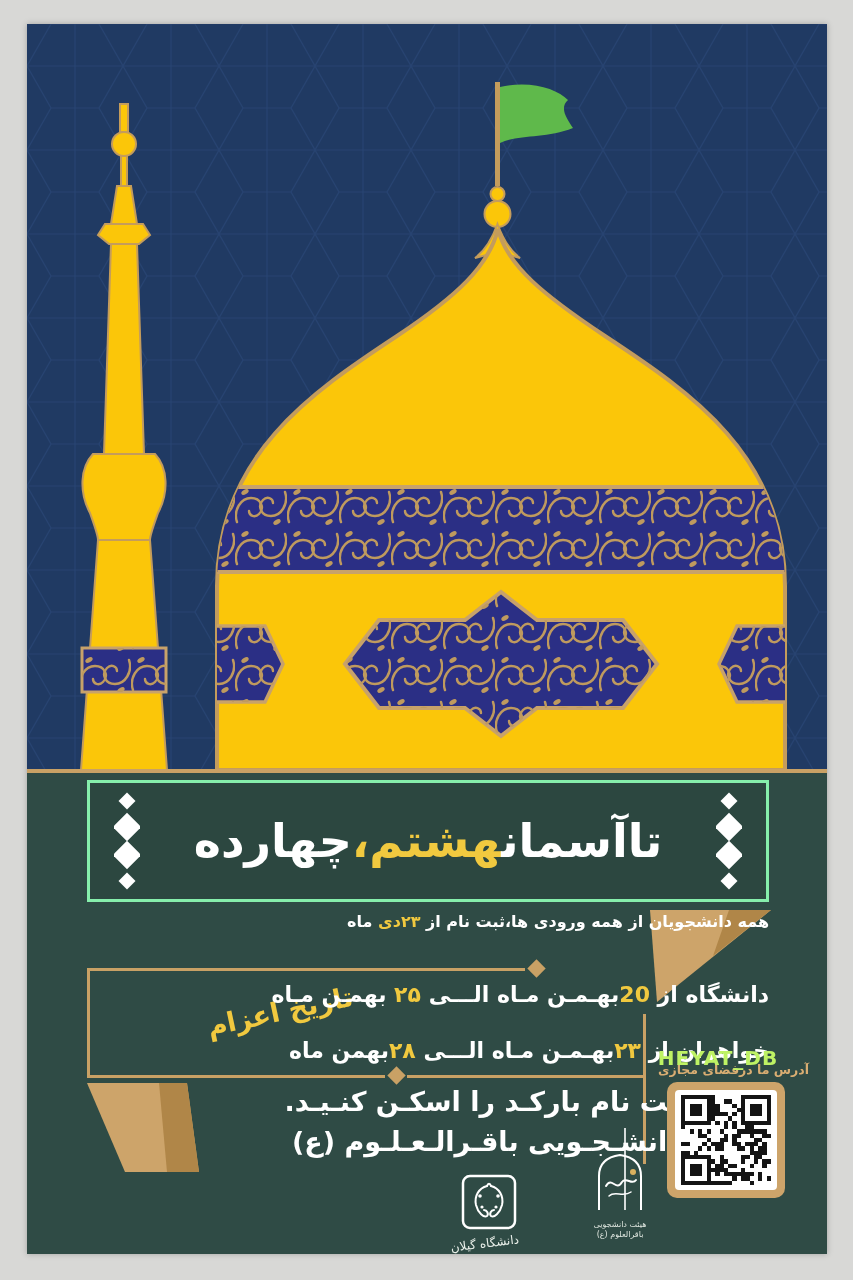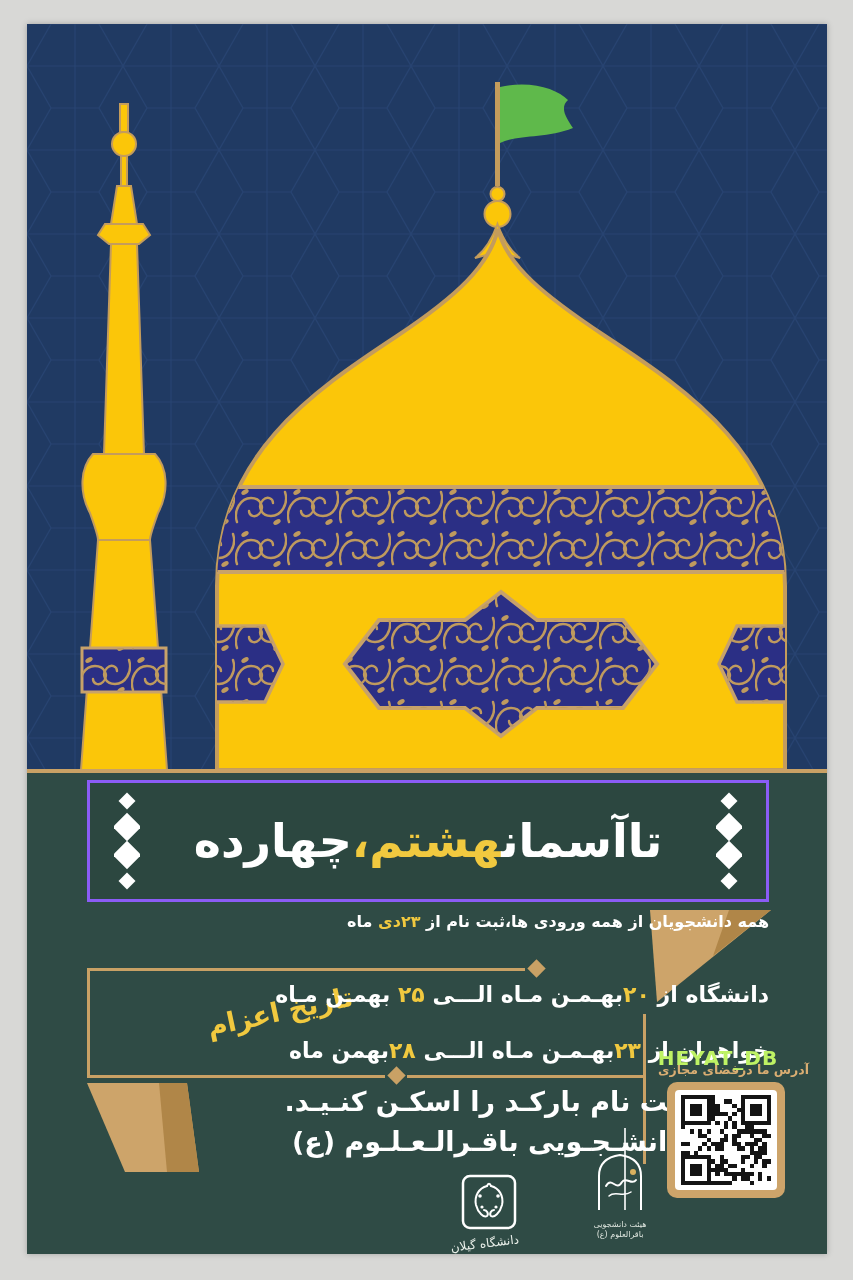--- a/index.html
+++ b/index.html
@@ -10,21 +10,21 @@
   }
   .poster{
     position:absolute;left:27px;top:24px;width:800px;height:1230px;
     background:#2f4b45;overflow:hidden;
     box-shadow:0 0 6px rgba(0,0,0,.25);
   }
   .scene{position:absolute;left:0;top:0;}
   
   .title-band{
     position:absolute;left:60px;top:756px;width:682px;height:122px;
-    border:3px solid #8b5cf6;background:#2c4740;
+    border:3px solid #86efac;background:#2c4740;
     display:flex;align-items:center;justify-content:space-between;
     padding:0 24px;box-sizing:border-box;
   }
   .title-text{
     direction:rtl;color:#ffffff;font-weight:bold;font-size:46px;
     white-space:nowrap;text-align:center;flex:1;
   }
   .hl{color:#f1c93f;}
   .rtl-line{
     position:absolute;right:58px;direction:rtl;text-align:right;
@@ -190,21 +190,21 @@
       <rect x="-6" y="-6" width="12" height="12" transform="translate(13,90) rotate(45)"></rect>
     </svg>
   </div>
 
   <div class="rtl-line reg-line">
     <span>همه دانشجویان از همه ورودی ها،ثبت نام از </span><span class="hl">۲۳دی</span><span> ماه</span>
   </div>
 
   <div class="dep-label">تاریخ اعزام</div>
   <div class="rtl-line dep-line1">
-    <span>دانشگاه از </span><span class="hl">۲۰</span><span>بهـمـن مـاه الـــی </span><span class="hl">۲۵</span><span> بهمـن مـاه</span>
+    <span>دانشگاه از </span><span class="hl">20</span><span>بهـمـن مـاه الـــی </span><span class="hl">۲۵</span><span> بهمـن مـاه</span>
   </div>
   <div class="rtl-line dep-line2">
     <span>خواهران از </span><span class="hl">۲۳</span><span>بهـمـن مـاه الـــی </span><span class="hl">۲۸</span><span>بهمن ماه</span>
   </div>
 
   <div class="rtl-line scan-line1">بـرای ثبت نام بارکـد را اسکـن کنـیـد.</div>
   <div class="rtl-line scan-line2">هیئـت دانشـجـویی باقـرالـعـلـوم (ع)</div>
 
   <div class="social-caption">آدرس ما درفضای مجازی</div>
   <div class="social-handle">HEYAT_DB</div>

